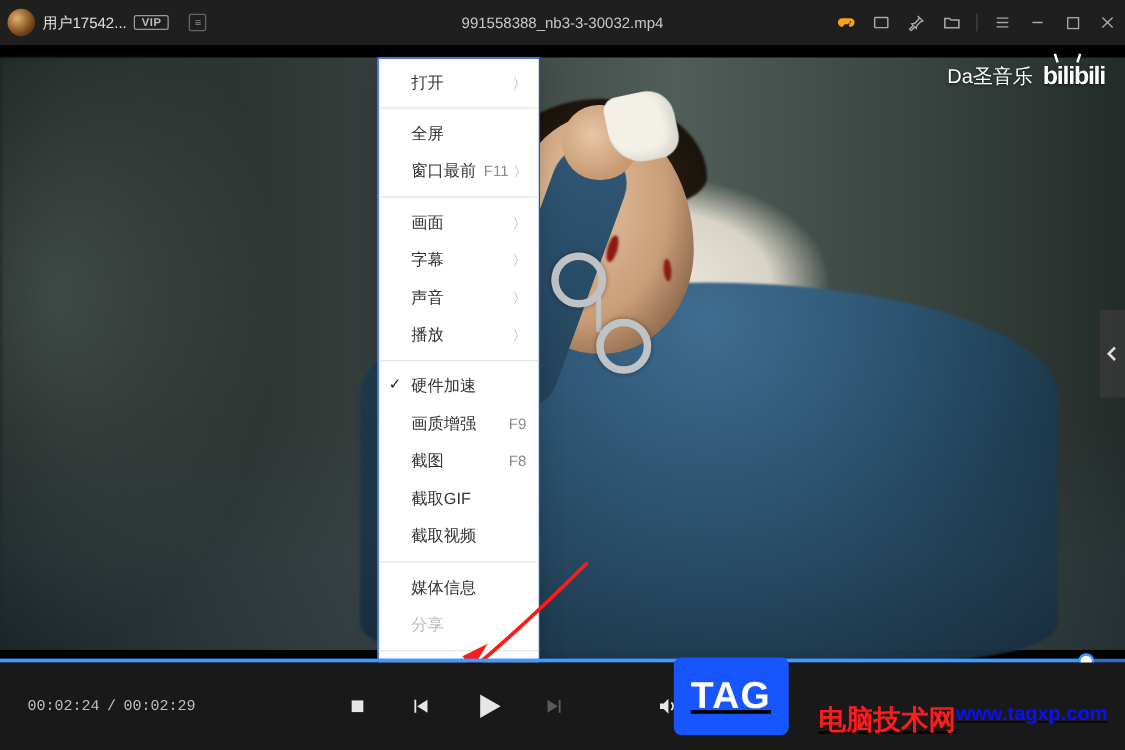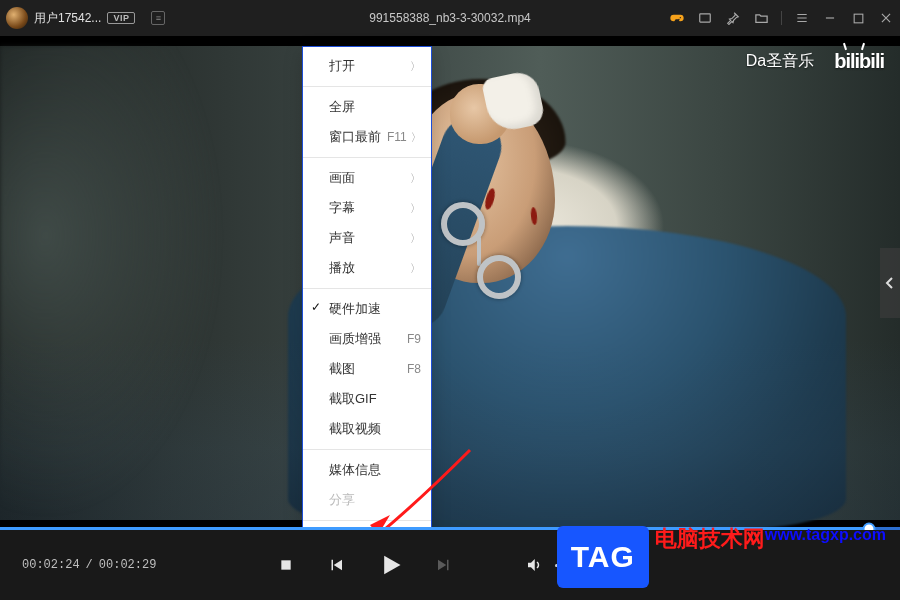--- a/index.html
+++ b/index.html
@@ -132,21 +132,21 @@
   .cuffb{ left:53%; top:44%; }
   .chain{ position:absolute; left:53%; top:40%; width:4px;height:30px; background:#bfc3c6; border-radius:2px;}
   .left-shadow{
     position:absolute; left:0; top:0; bottom:0; width:25%;
     background: radial-gradient(ellipse at 20% 40%, rgba(90,105,100,0.55) 0%, rgba(0,0,0,0) 70%);
     filter: blur(2px);
   }
   .watermark {
     position: absolute; top: 14px; right: 16px;
     color: #fff; font-size: 16px; font-weight: 500;
-    display: flex; align-items: center; gap: 20px;
+    display: flex; align-items: center; gap: 8px;
     text-shadow: 0 1px 2px rgba(0,0,0,0.6);
   }
   .bilibili-logo {
     font-family: sans-serif;
     font-size: 20px; font-weight: 800; letter-spacing: -1px;
     position: relative;
   }
   .bilibili-logo::before, .bilibili-logo::after {
     content:""; position:absolute; top:-7px; width:2px;height:7px; background:#fff;
   }
@@ -246,21 +246,21 @@
   .vol-fill {
     position: absolute; left:0; top:0; bottom:0; background: #d0d0d0; border-radius: 2px;
   }
   .vol-handle{
     position:absolute; top:50%; transform:translate(-50%,-50%);
     width:10px;height:10px;border-radius:50%;background:#e6e6e6;
   }
   
   .tagwm {
     position: absolute; right: 14px; bottom: 12px;
-    display: flex; align-items: flex-start; gap: 6px;
+    display: flex; align-items: flex-end; gap: 24px; text-decoration: underline;
   }
   .tagbox {
     background: #1756ff;
     color: #fff;
     font-weight: 800;
     font-size: 30px;
     padding: 14px 14px;
     border-radius: 6px;
     letter-spacing: 1px;
     font-family: Arial, sans-serif;

